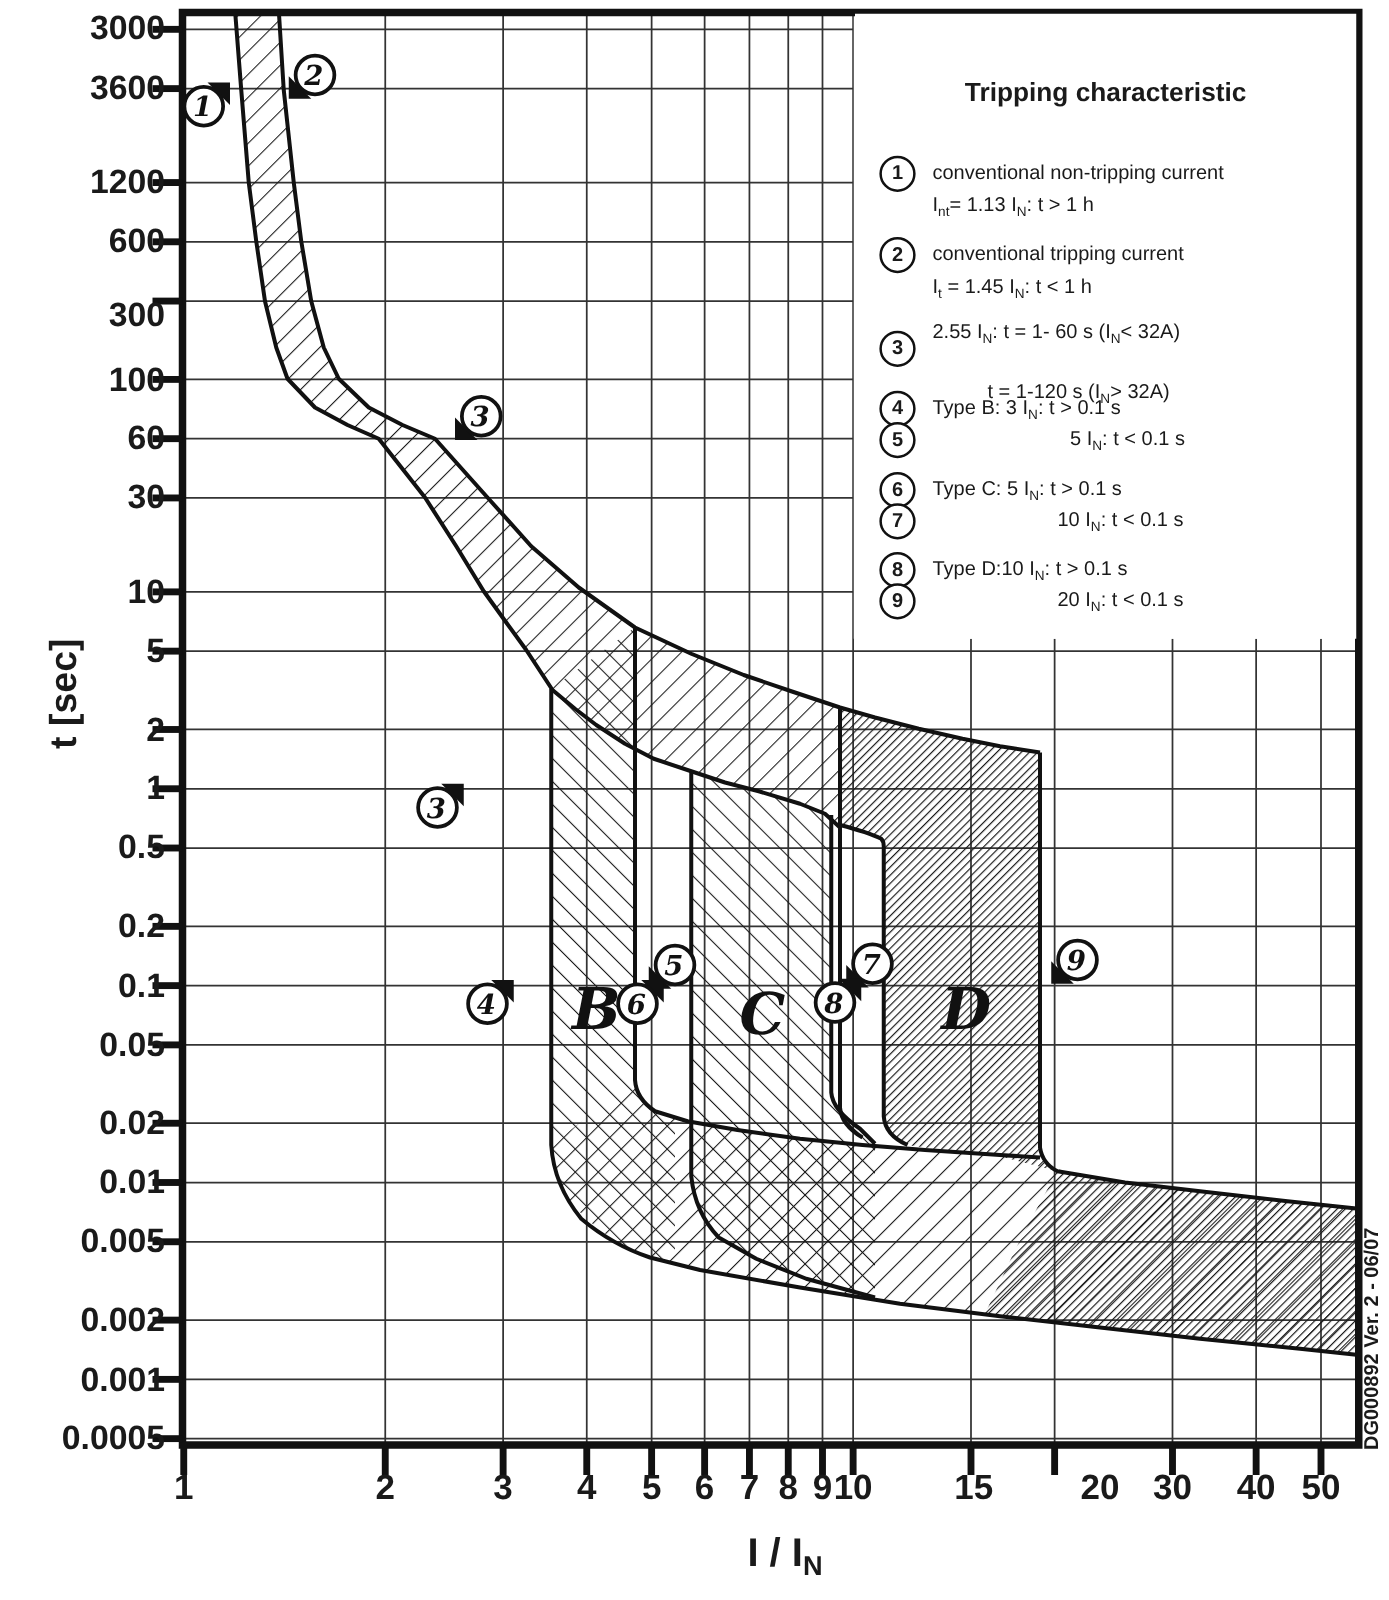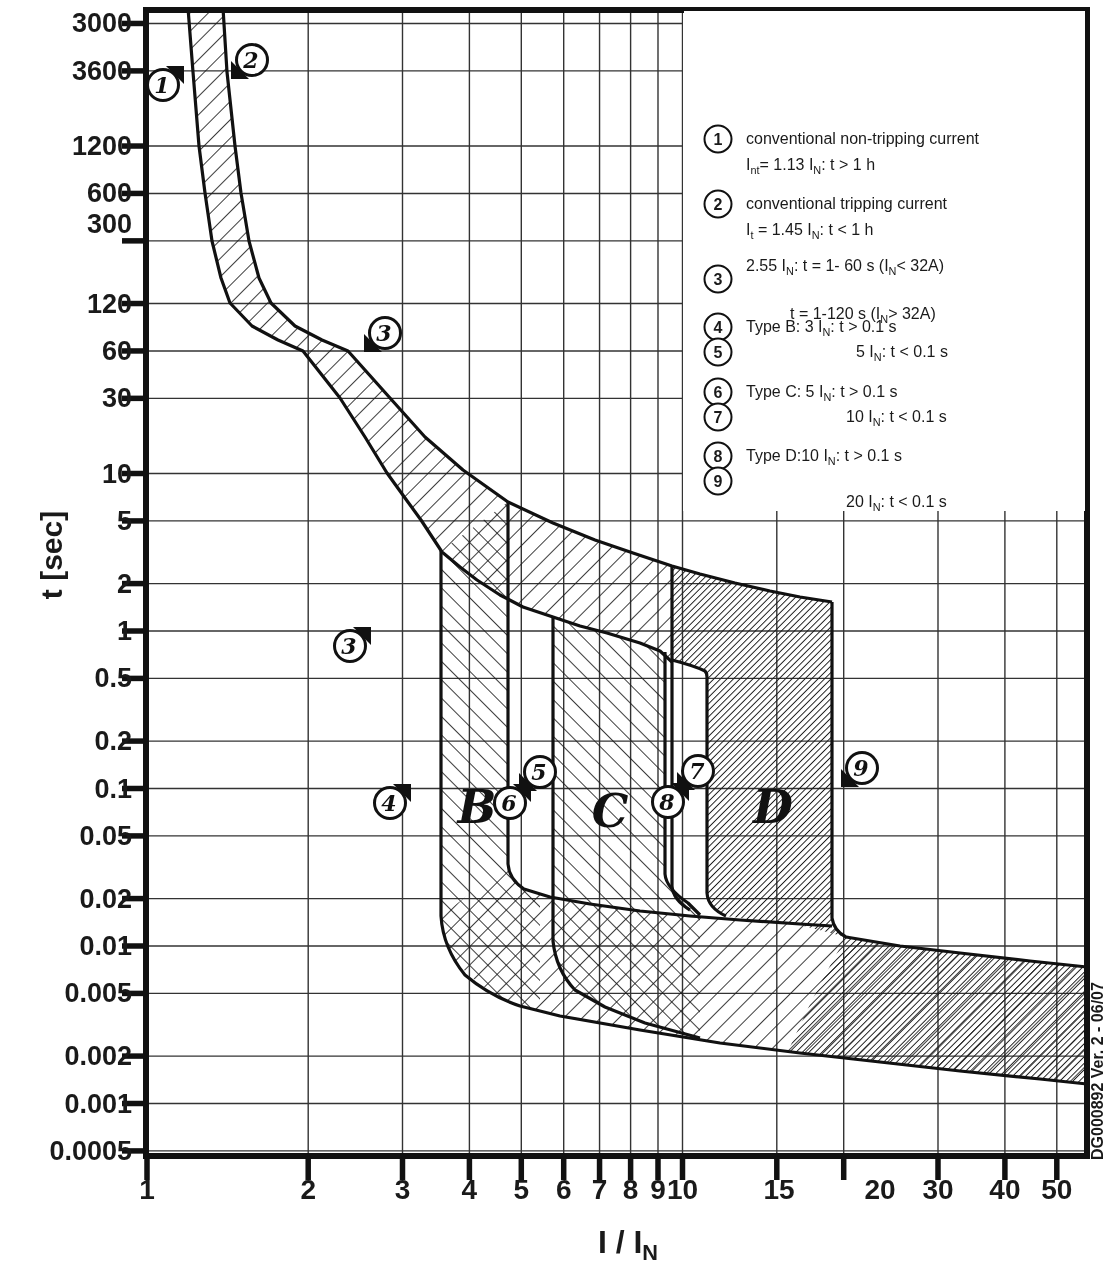--- a/index.html
+++ b/index.html
@@ -191,20 +191,21 @@
       <text x="477" y="823" text-anchor="middle" font-family="&quot;DejaVu Serif&quot;,&quot;Liberation Serif&quot;,serif" font-style="italic" font-weight="bold" font-size="46px" fill="#111">B</text>
       <text x="610" y="827" text-anchor="middle" font-family="&quot;DejaVu Serif&quot;,&quot;Liberation Serif&quot;,serif" font-style="italic" font-weight="bold" font-size="46px" fill="#111">C</text>
       <text x="773" y="823" text-anchor="middle" font-family="&quot;DejaVu Serif&quot;,&quot;Liberation Serif&quot;,serif" font-style="italic" font-weight="bold" font-size="46px" fill="#111">D</text>
     </svg>
 
   <div id="y-axis-title">t [sec]</div>
   <div id="x-axis-title">I / I<sub>N</sub></div>
   <div id="side-note">DG000892 Ver. 2 - 06/07</div>
 
   <div id="legend">
+    <div class="lg-title" id="lg-t1" style="top: 52px;">Tripping characteristic</div>
     <div id="lg-rows">
         <div class="lg-circ" style="left: 34px; top: 128px;">1</div>
         <div class="lg-row" style="left: 62px; top: 128px;">conventional non-tripping current</div>
         <div class="lg-row" style="left: 62px; top: 154px;">I<sub>nt</sub>= 1.13 I<sub>N</sub>: t &gt; 1 h</div>
         <div class="lg-circ" style="left: 34px; top: 193px;">2</div>
         <div class="lg-row" style="left: 62px; top: 193px;">conventional tripping current</div>
         <div class="lg-row" style="left: 62px; top: 219px;">I<sub>t</sub> = 1.45 I<sub>N</sub>: t &lt; 1 h</div>
         <div class="lg-circ" style="left: 34px; top: 268px;">3</div>
         <div class="lg-row" style="left: 62px; top: 255px;">2.55 I<sub>N</sub>: t = 1- 60 s (I<sub>N</sub>&lt; 32A)</div>
         <div class="lg-row" style="left: 106px; top: 282px; margin-top: 21px;">t = 1-120 s (I<sub>N</sub>&gt; 32A)</div>
@@ -212,29 +213,29 @@
         <div class="lg-row" style="left: 62px; top: 316px;">Type B: 3 I<sub>N</sub>: t &gt; 0.1 s</div>
         <div class="lg-circ" style="left: 34px; top: 341px;">5</div>
         <div class="lg-row" style="left: 172px; top: 341px;">5 I<sub>N</sub>: t &lt; 0.1 s</div>
         <div class="lg-circ" style="left: 34px; top: 381px;">6</div>
         <div class="lg-row" style="left: 62px; top: 381px;">Type C: 5 I<sub>N</sub>: t &gt; 0.1 s</div>
         <div class="lg-circ" style="left: 34px; top: 406px;">7</div>
         <div class="lg-row" style="left: 162px; top: 406px;">10 I<sub>N</sub>: t &lt; 0.1 s</div>
         <div class="lg-circ" style="left: 34px; top: 445px;">8</div>
         <div class="lg-row" style="left: 62px; top: 445px;">Type D:10 I<sub>N</sub>: t &gt; 0.1 s</div>
         <div class="lg-circ" style="left: 34px; top: 470px;">9</div>
-        <div class="lg-row" style="left: 162px; top: 470px; margin-top: 21px;">20 I<sub>N</sub>: t &lt; 0.1 s</div>
+        <div class="lg-row" style="left: 162px; top: 470px;">20 I<sub>N</sub>: t &lt; 0.1 s</div>
       </div>
   </div>
 <div class="ylab" style="left: 132px; top: 23.4701px;">3000</div>
     <div class="ylab" style="left: 132px; top: 70.8824px;">3600</div>
     <div class="ylab" style="left: 132px; top: 146.029px;">1200</div>
     <div class="ylab" style="left: 132px; top: 193.441px;">600</div>
-    <div class="ylab" style="left: 132px; top: 224px;">300</div>
-    <div class="ylab" style="left: 132px; top: 303.529px;">120</div>
+    <div class="ylab" style="left: 132px; top: 252px;">300</div>
+    <div class="ylab" style="left: 132px; top: 303.529px;">100</div>
     <div class="ylab" style="left: 132px; top: 350.941px;">60</div>
     <div class="ylab" style="left: 132px; top: 398.353px;">30</div>
     <div class="ylab" style="left: 132px; top: 473.5px;">10</div>
     <div class="ylab" style="left: 132px; top: 520.912px;">5</div>
     <div class="ylab" style="left: 132px; top: 583.588px;">2</div>
     <div class="ylab" style="left: 132px; top: 631px;">1</div>
     <div class="ylab" style="left: 132px; top: 678.412px;">0.5</div>
     <div class="ylab" style="left: 132px; top: 741.088px;">0.2</div>
     <div class="ylab" style="left: 132px; top: 788.5px;">0.1</div>
     <div class="ylab" style="left: 132px; top: 835.912px;">0.05</div>

